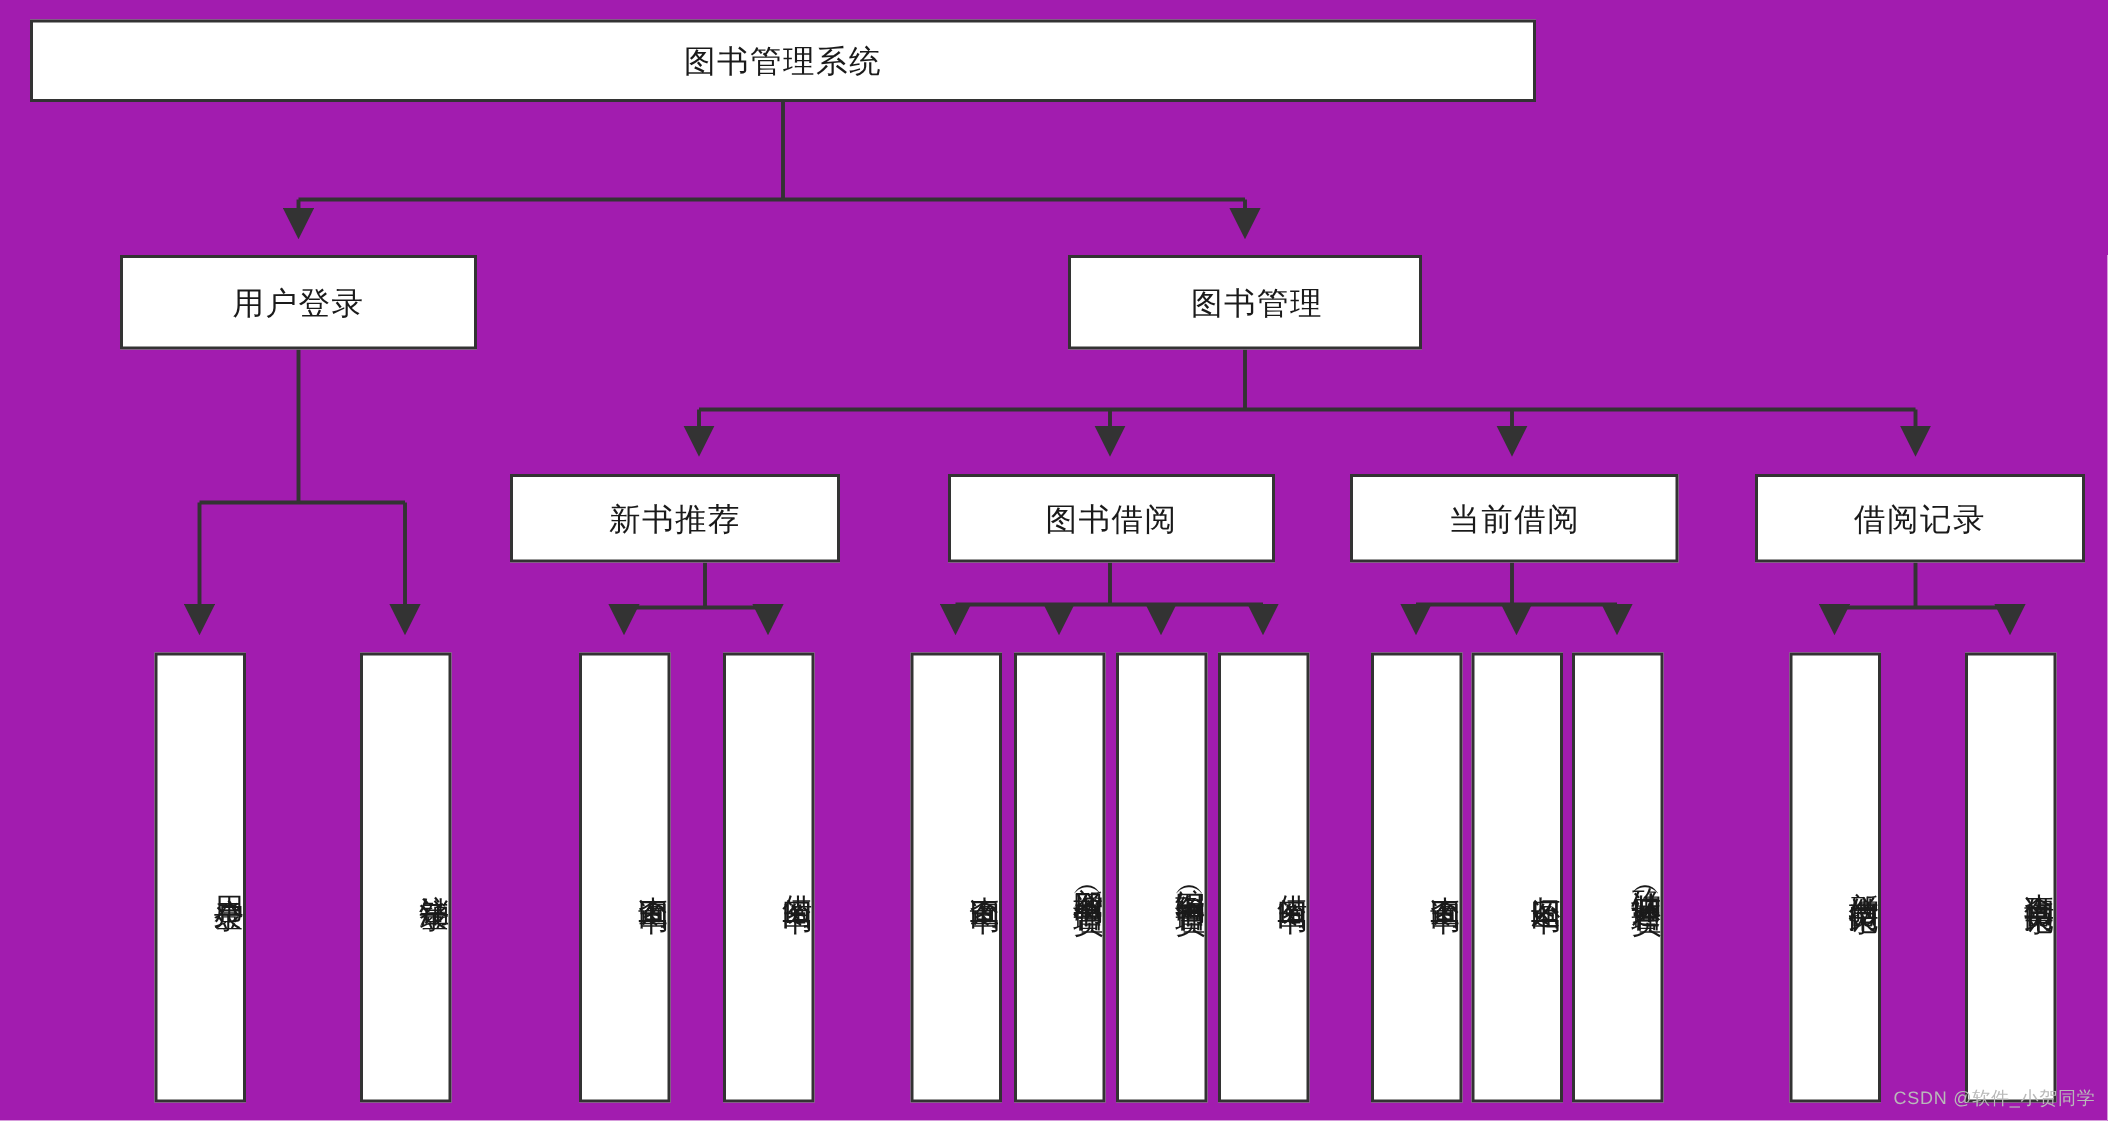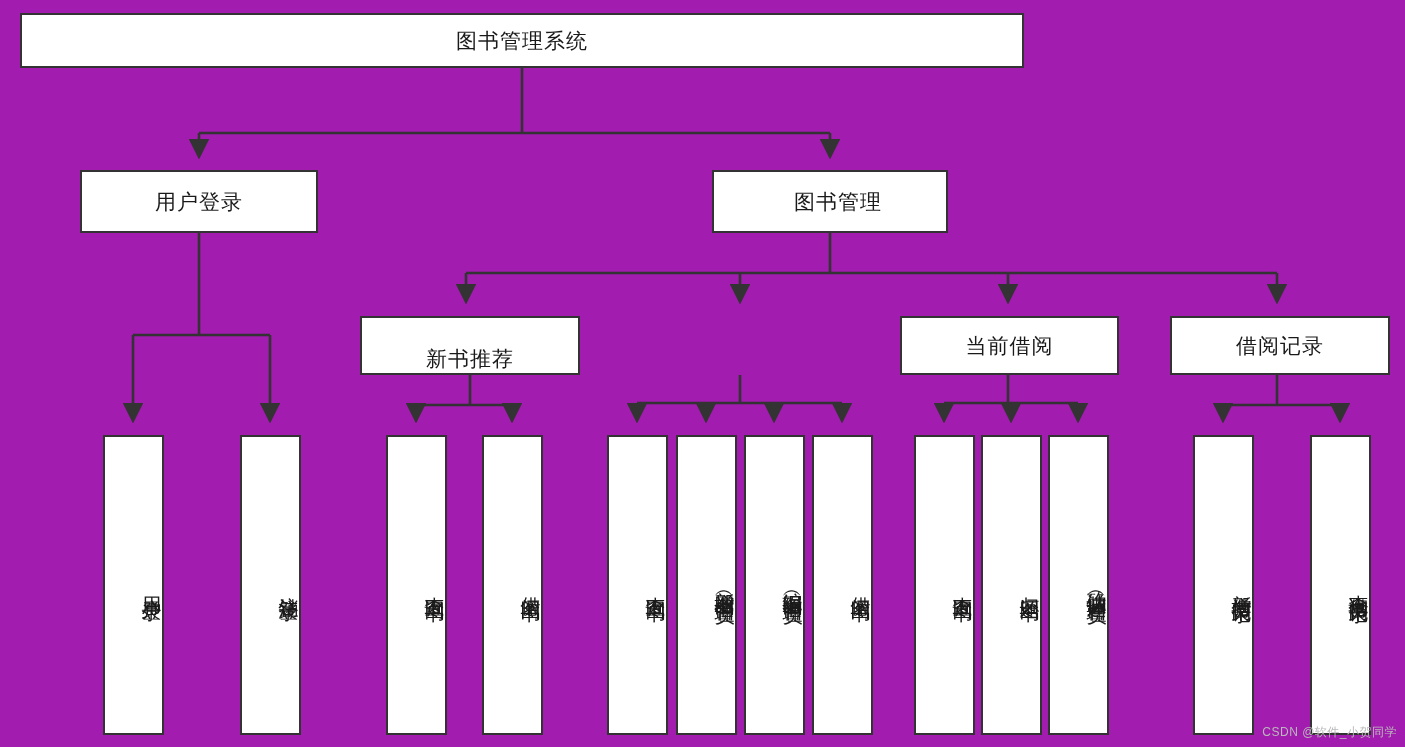--- a/index.html
+++ b/index.html
@@ -125,22 +125,25 @@
     <span class="label">图书管理系统</span>
   </div>
 
   <div class="node horiz" style="left:80px; top:170px; width:238px; height:63px;">
     <span class="label">用户登录</span>
   </div>
   <div class="node horiz" style="left:712px; top:170px; width:236px; height:63px;padding-left:16px;">
     <span class="label">图书管理</span>
   </div>
 
-  <div class="node horiz" style="left:360px; top:316px; width:220px; height:59px;align-items:flex-end;">
+  <div class="node horiz" style="left:340px; top:316px; width:220px; height:59px;">
     <span class="label">新书推荐</span>
+  </div>
+  <div class="node horiz" style="left:632px; top:316px; width:218px; height:59px;">
+    <span class="label">图书借阅</span>
   </div>
   <div class="node horiz" style="left:900px; top:316px; width:219px; height:59px;">
     <span class="label">当前借阅</span>
   </div>
   <div class="node horiz" style="left:1170px; top:316px; width:220px; height:59px;">
     <span class="label">借阅记录</span>
   </div>
 
   <div class="node vert" style="left:103px; top:435px; width:61px; height:300px;">
     <span class="label">用户登录</span>

